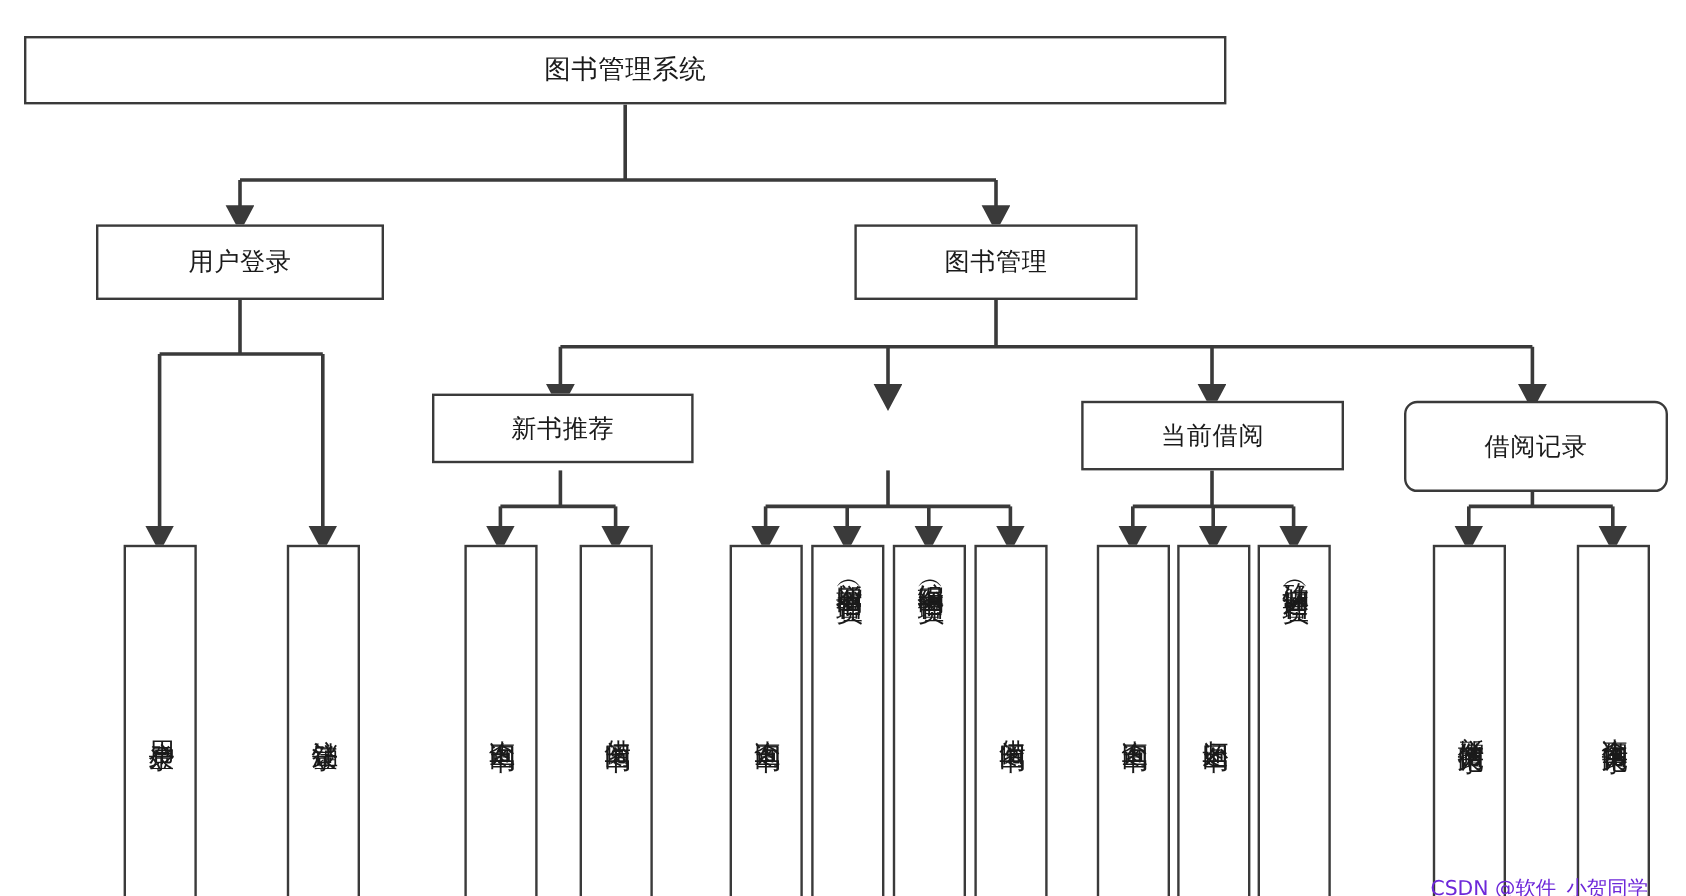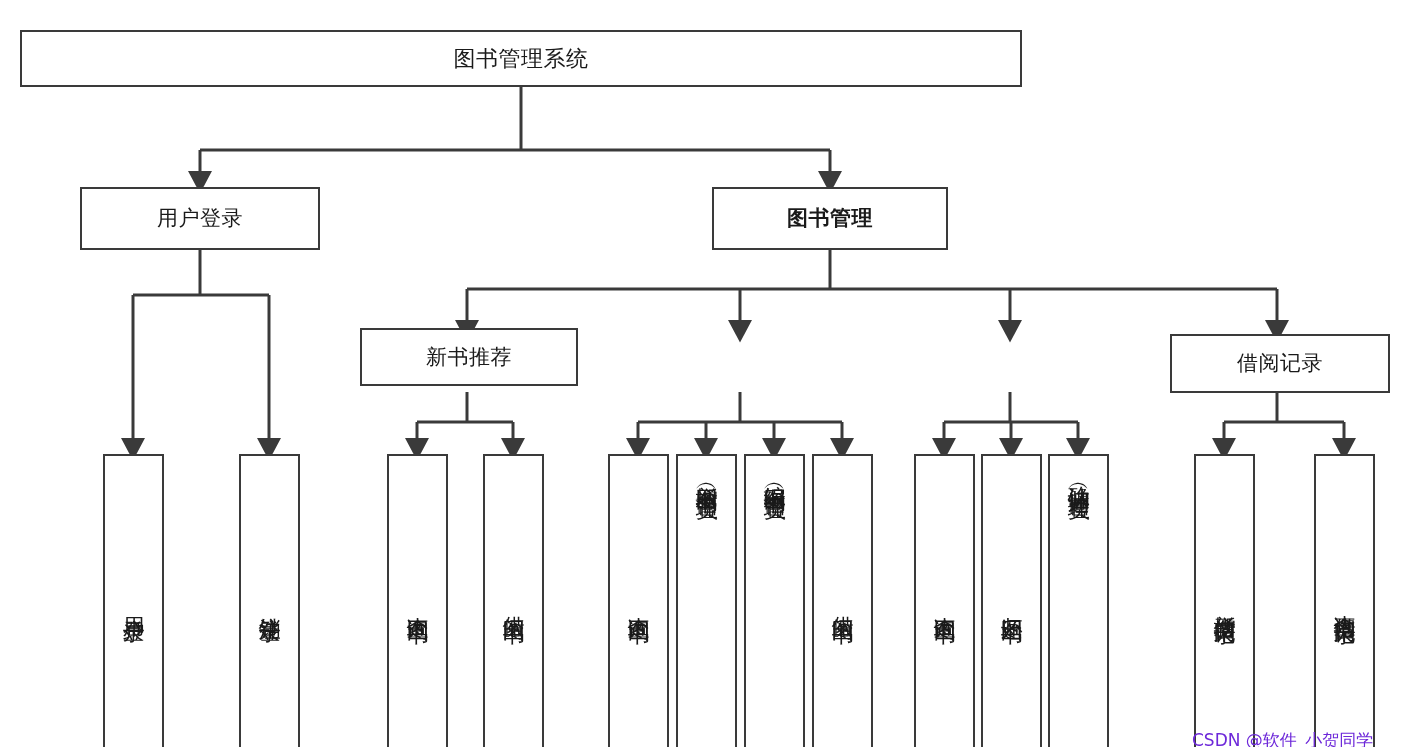--- a/index.html
+++ b/index.html
@@ -135,31 +135,34 @@
   </svg>
 
   <div class="node horiz root" style="left:20px; top:13px; width:1002px; height:57px;">
     <span class="label">图书管理系统</span>
   </div>
 
   <div class="node horiz" style="left:80px; top:170px; width:240px; height:63px;">
     <span class="label">用户登录</span>
   </div>
 
-  <div class="node horiz" style="left:712px; top:170px; width:236px; height:63px;font-weight:bold;">
+  <div class="node horiz" style="left:712px; top:170px; width:236px; height:63px;">
     <span class="label">图书管理</span>
   </div>
 
   <div class="node horiz" style="left:360px; top:311px; width:218px; height:58px;">
     <span class="label">新书推荐</span>
   </div>
 
 
-
-  <div class="node horiz" style="left:1170px; top:317px; width:220px; height:59px;">
+  <div class="node horiz" style="left:901px; top:317px; width:219px; height:58px;">
+    <span class="label">当前借阅</span>
+  </div>
+
+  <div class="node horiz" style="left:1170px; top:317px; width:220px; height:76px;border-radius:11px;">
     <span class="label">借阅记录</span>
   </div>
 
   <div class="node vert mid" style="left:103px; top:437px; width:61px; height:297px;">
     <span class="label">用户登录</span>
   </div>
 
   <div class="node vert mid" style="left:239px; top:437px; width:61px; height:297px;">
     <span class="label">注销登录</span>
   </div>

